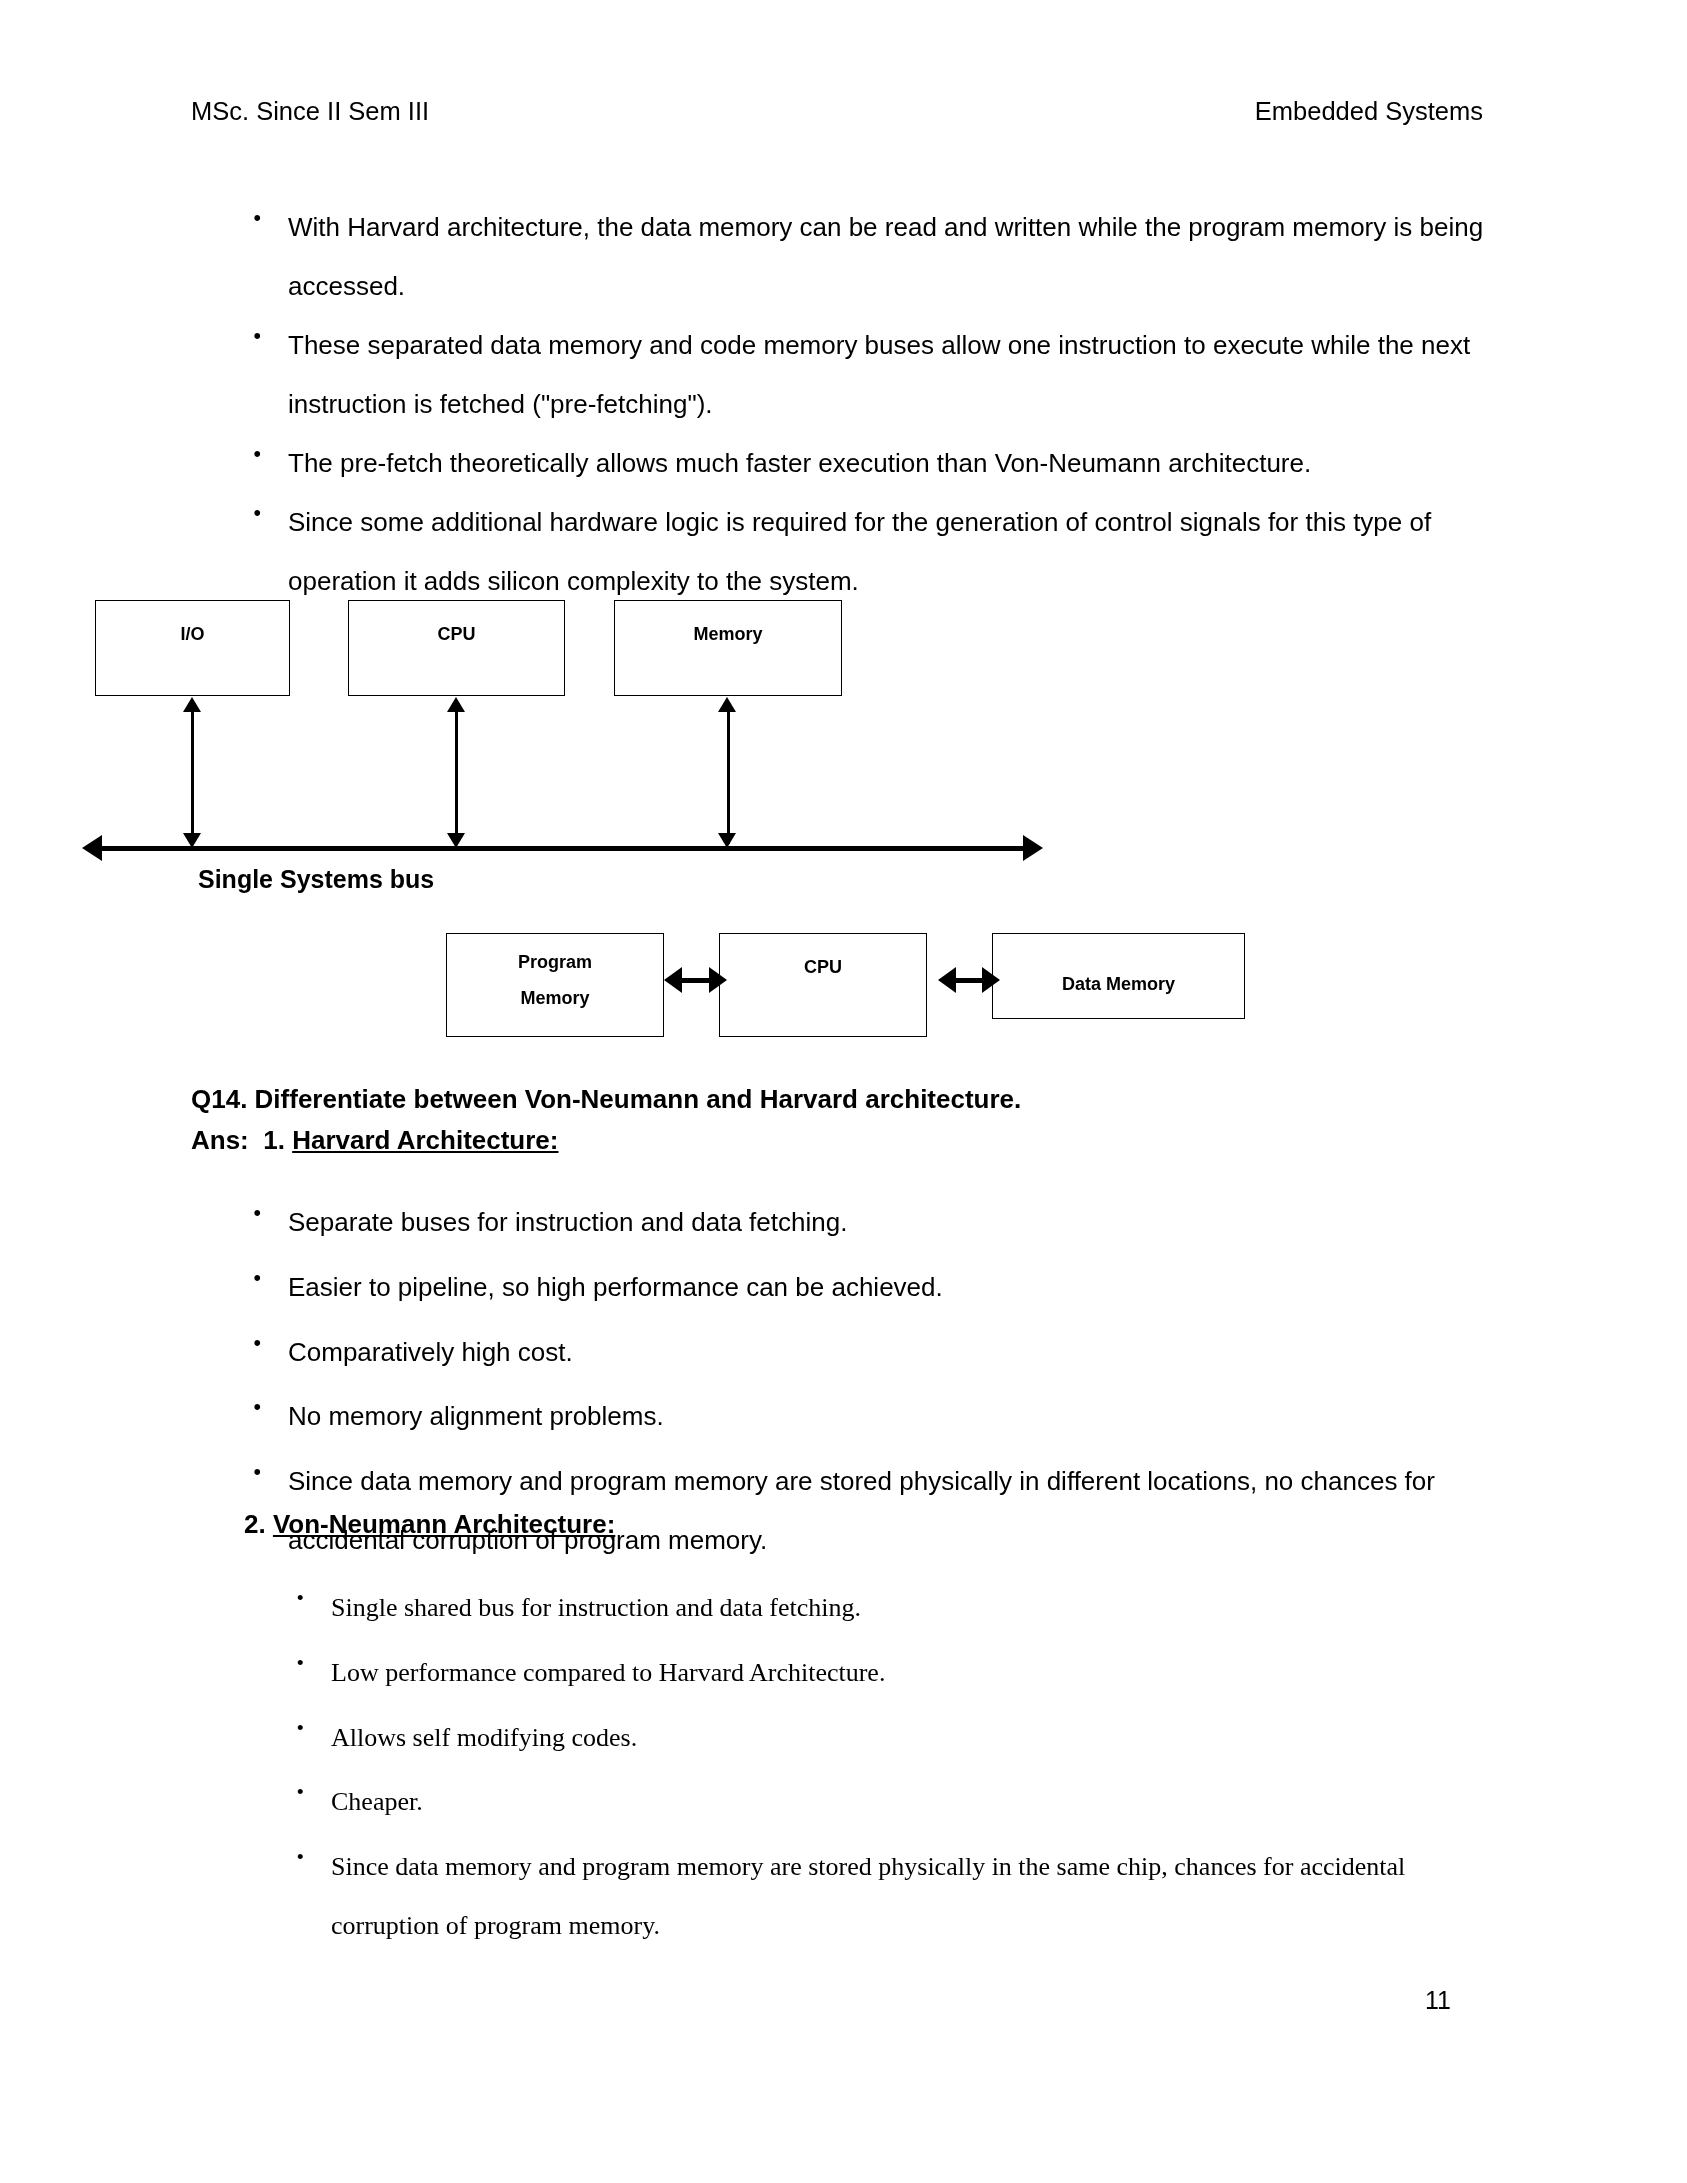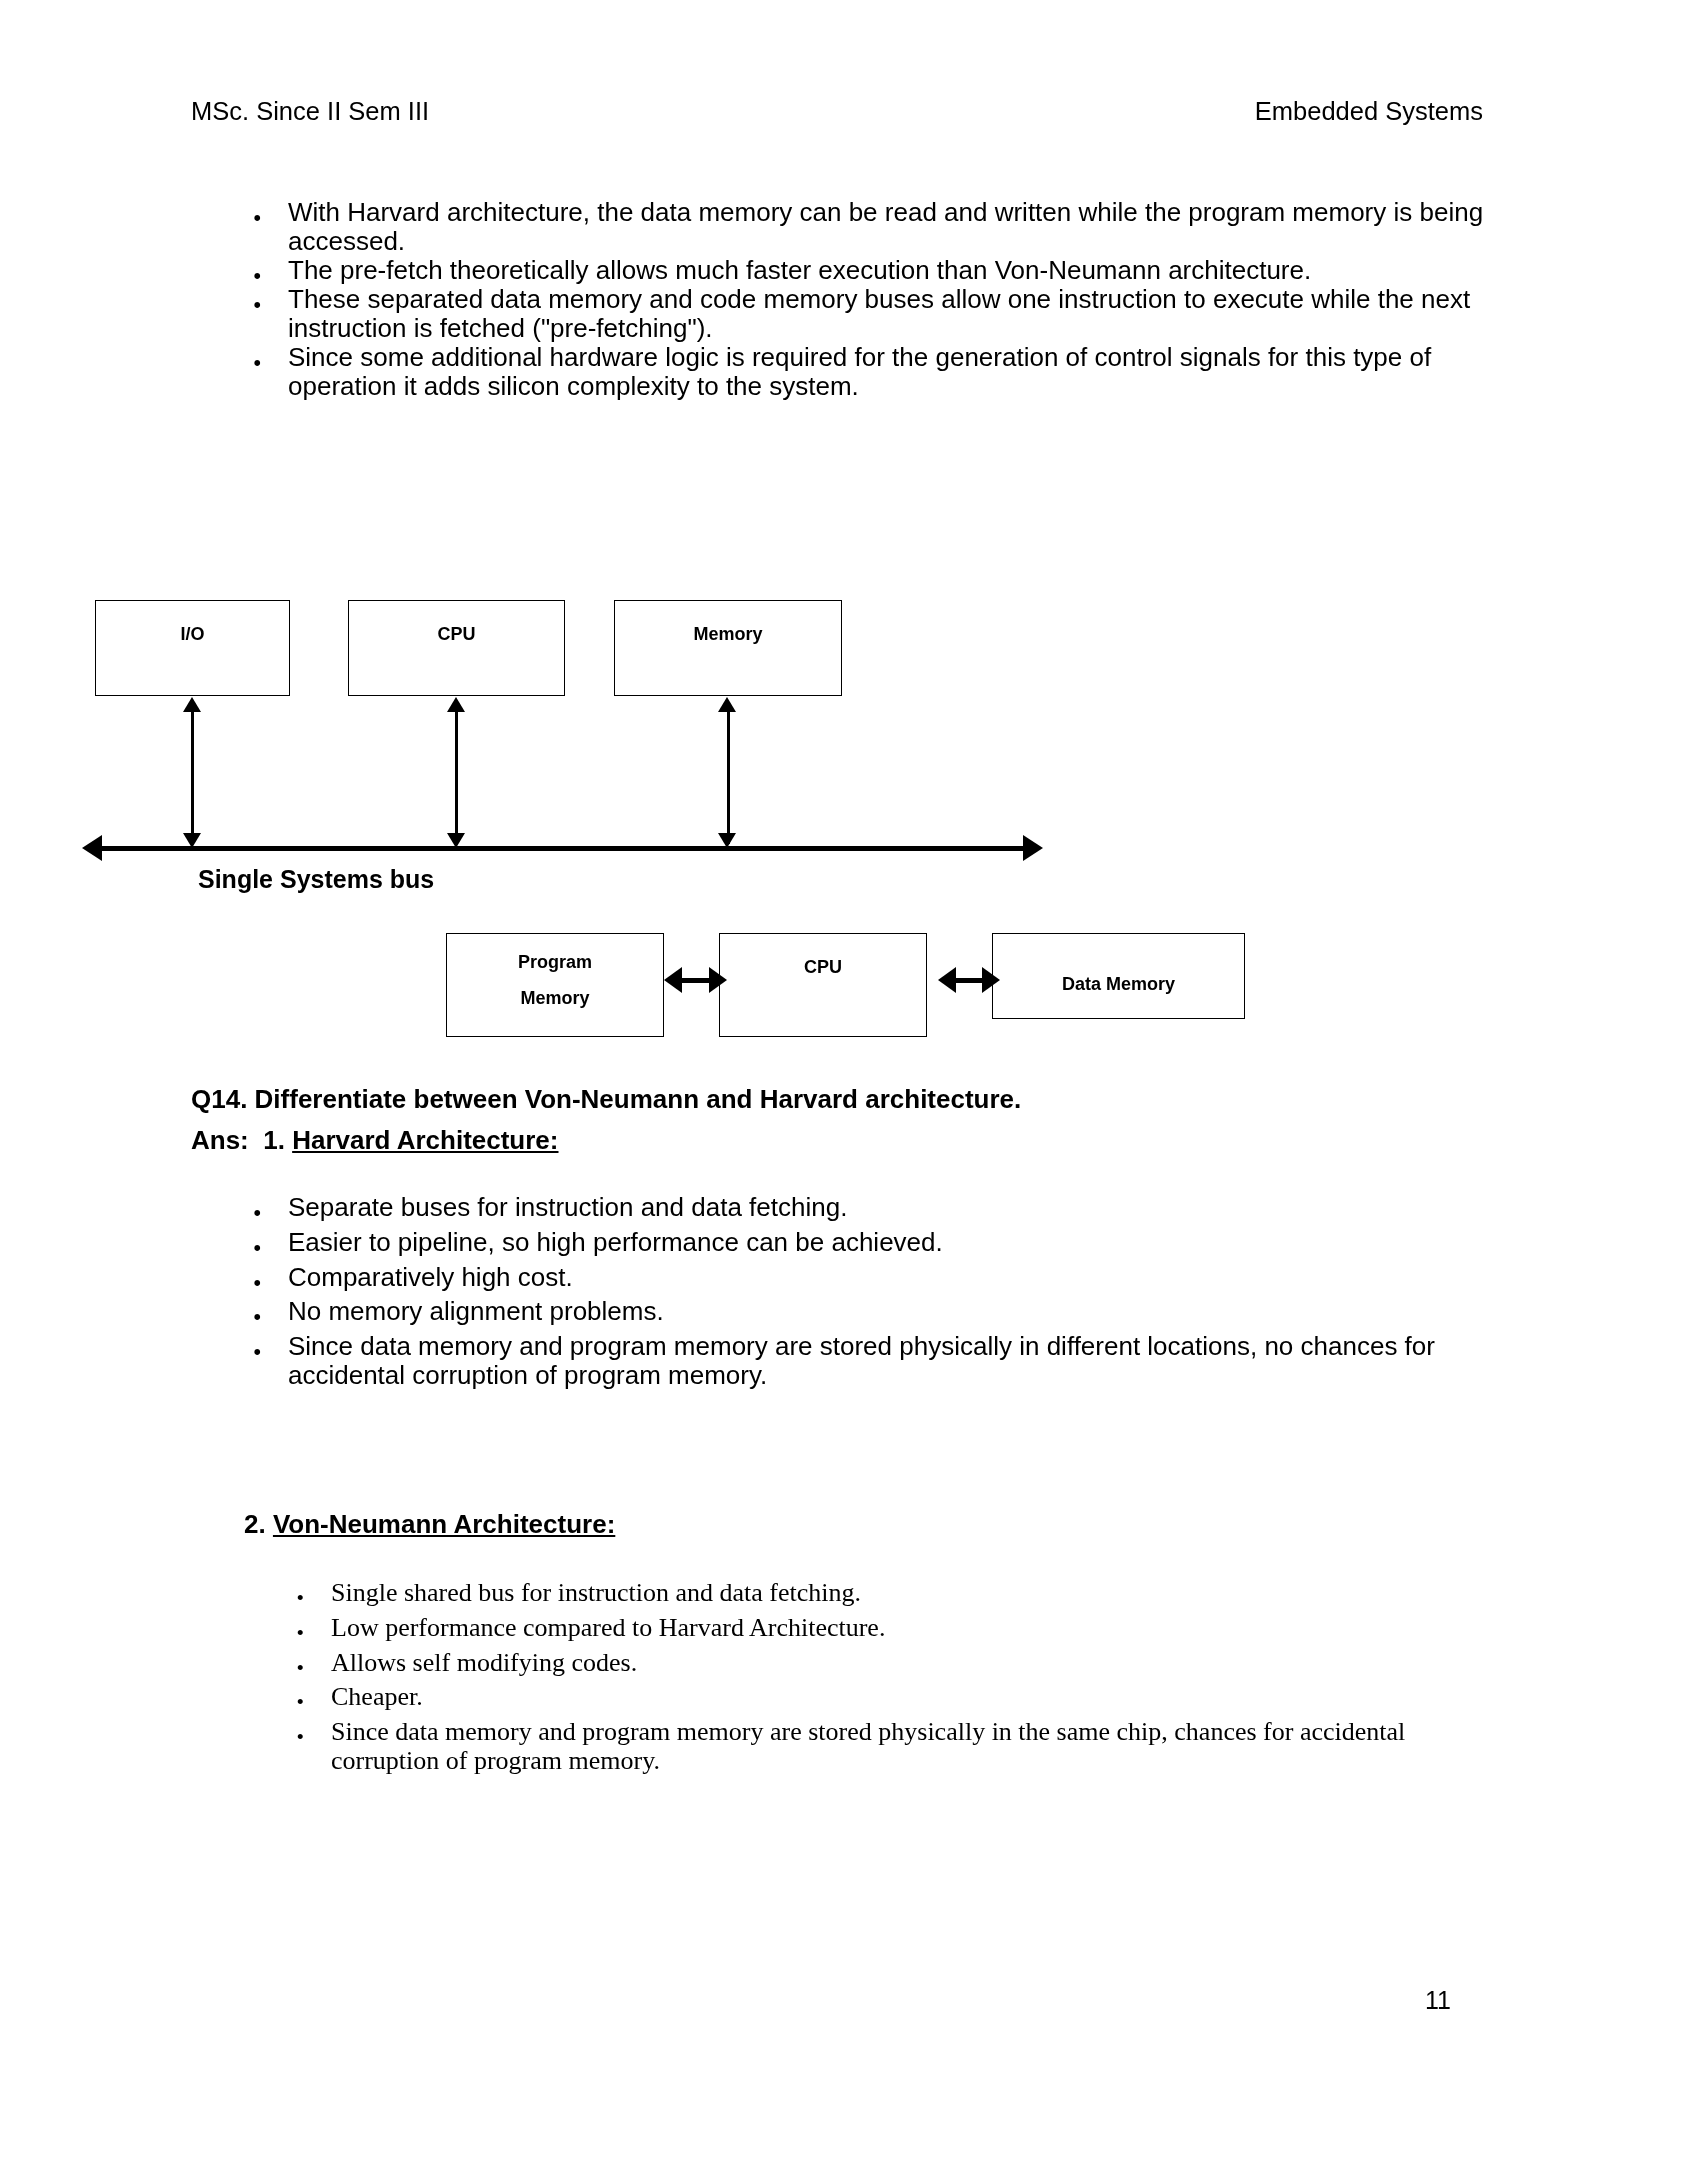--- a/index.html
+++ b/index.html
@@ -36,21 +36,21 @@
   .bullet-list {
     position: absolute;
     list-style: none;
     margin: 0;
     padding: 0;
   }
   .bullet-item {
     position: relative;
     padding-left: 51px;
     font-size: 26px;
-    line-height: 29px;
+    line-height: 59px;
   }
   .bullet-item::before {
     content: "\2022";
     position: absolute;
     left: 16.5px;
     top: 0;
     font-size: 21.4px;
     line-height: 41px;
   }
 
@@ -229,22 +229,22 @@
 
 <div class="page">
 
   <div class="header">
     <span>MSc. Since II Sem III</span>
     <span>Embedded Systems</span>
   </div>
 
   <ul class="bullet-list" id="intro-list">
     <li class="bullet-item">With Harvard architecture, the data memory can be read and written while the program memory is being accessed.</li>
+    <li class="bullet-item">These separated data memory and code memory buses allow one instruction to execute while the next instruction is fetched ("pre-fetching").</li>
     <li class="bullet-item">The pre-fetch theoretically allows much faster execution than Von-Neumann architecture.</li>
-    <li class="bullet-item">These separated data memory and code memory buses allow one instruction to execute while the next instruction is fetched ("pre-fetching").</li>
     <li class="bullet-item">Since some additional hardware logic is required for the generation of control signals for this type of operation it adds silicon complexity to the system.</li>
   </ul>
 
   <div id="diagram-vonneumann">
     <div class="dia-box" id="box-io">
       <span class="lbl">I/O</span>
     </div>
     <div class="dia-box" id="box-cpu1">
       <span class="lbl">CPU</span>
     </div>

